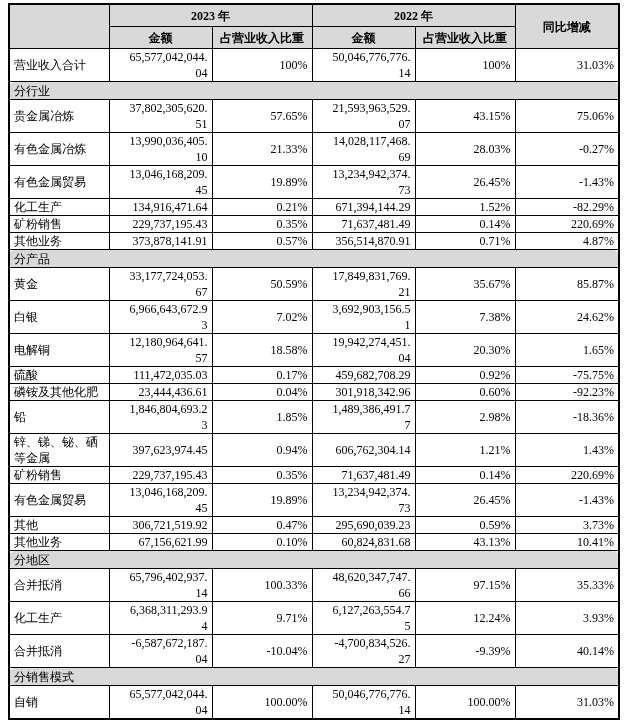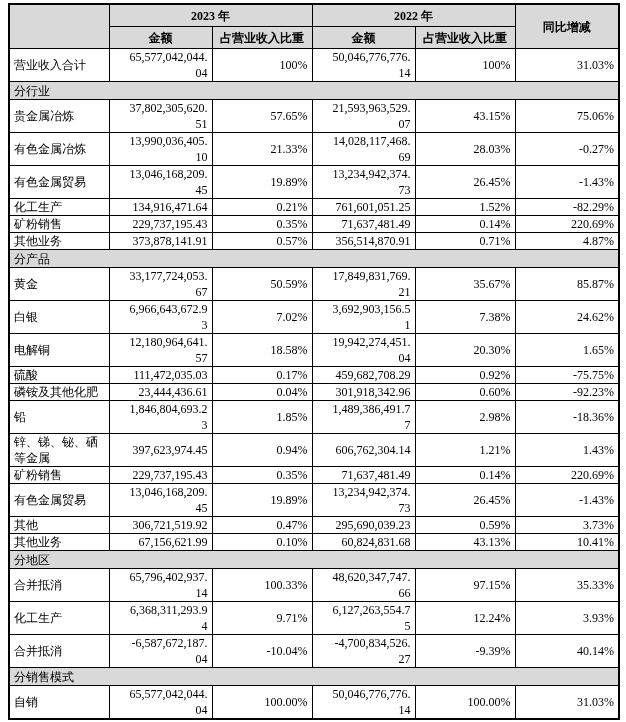--- a/index.html
+++ b/index.html
@@ -57,20 +57,21 @@
   }
   td.pct {
     text-align: right;
     padding: 0 4px;
   }
   tr.section td {
     background: #d9d9d9;
     text-align: left;
     padding: 0 4px;
     height: 17px;
+    border-radius: 6px;
   }
 </style>
 </head>
 <body>
 
 <div class="page">
 
   <table class="revenue-table">
     <colgroup>
       <col style="width:100px">
@@ -127,21 +128,21 @@
           <td class="amount">13,046,168,209.45</td>
           <td class="pct">19.89%</td>
           <td class="amount">13,234,942,374.73</td>
           <td class="pct">26.45%</td>
           <td class="pct">-1.43%</td>
         </tr>
         <tr>
           <td class="label">化工生产</td>
           <td class="amount">134,916,471.64</td>
           <td class="pct">0.21%</td>
-          <td class="amount">761,601,051.25</td>
+          <td class="amount">671,394,144.29</td>
           <td class="pct">1.52%</td>
           <td class="pct">-82.29%</td>
         </tr>
         <tr>
           <td class="label">矿粉销售</td>
           <td class="amount">229,737,195.43</td>
           <td class="pct">0.35%</td>
           <td class="amount">71,637,481.49</td>
           <td class="pct">0.14%</td>
           <td class="pct">220.69%</td>

